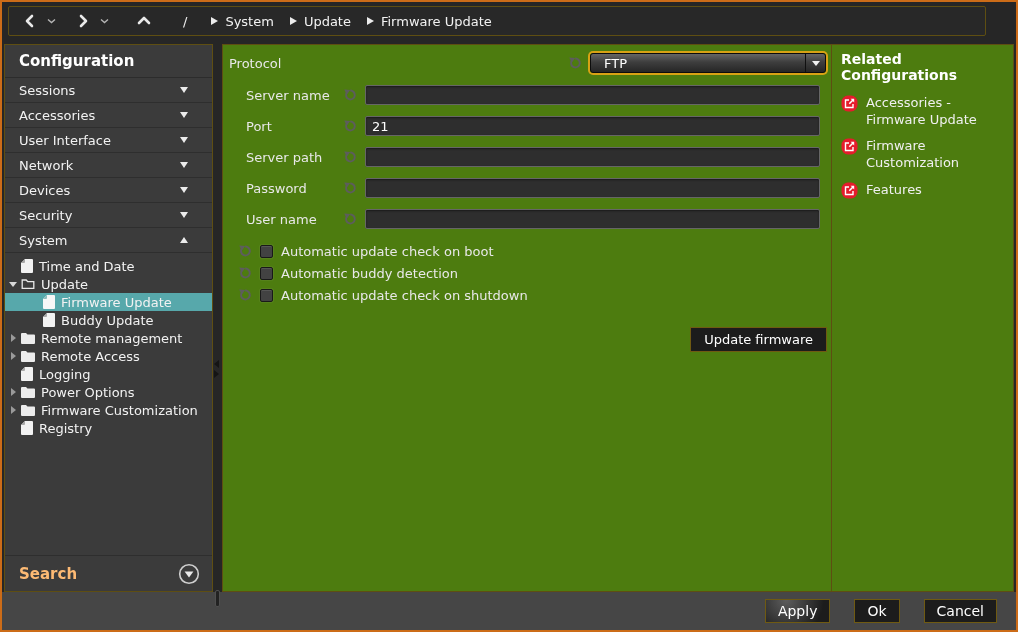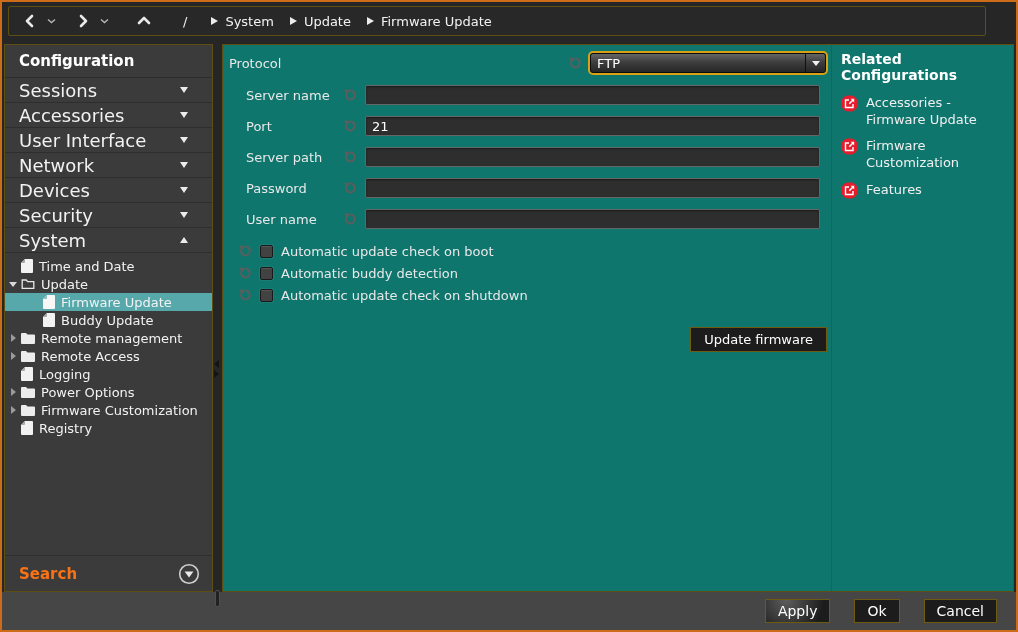--- a/index.html
+++ b/index.html
@@ -17,53 +17,53 @@
   .mini-caret{display:flex;align-items:center;margin-right:10px;}
   .crumb-root{font-size:13px;color:#f2f2f2;margin-left:22px;margin-right:8px;}
   .crumb{display:flex;align-items:center;gap:7px;margin-left:10px;font-size:13px;color:#f2f2f2;}
   .tri-right-sm{width:0;height:0;border-left:7px solid #ececec;border-top:4.5px solid transparent;border-bottom:4.5px solid transparent;}
 
   
   .bodyrow{flex:1;display:flex;padding:4px 2px 0 2px;align-items:center;}
   .sidebar{width:209px;flex:0 0 209px;background:#3b3b3b;border:1px solid var(--panel-border);display:flex;flex-direction:column;height:548px;}
   .sb-header{height:33px;display:flex;align-items:center;padding:0 14px;border-bottom:1px solid #2c2c2c;}
   .sb-header span{font-size:15px;font-weight:bold;color:#fff;}
-  .acc-item{height:25px;display:flex;align-items:center;padding:0 24px 0 14px;border-bottom:1px solid #2e2e2e;color:#f2f2f2;font-size:18px;cursor:default;}
+  .acc-item{height:25px;display:flex;align-items:center;padding:0 24px 0 14px;border-bottom:1px solid #2e2e2e;color:#f2f2f2;font-size:13px;cursor:default;}
   .acc-item .lbl{flex:1;}
   .tri-down{width:0;height:0;border-left:4.5px solid transparent;border-right:4.5px solid transparent;border-top:6px solid #ececec;}
   .tri-up{width:0;height:0;border-left:4.5px solid transparent;border-right:4.5px solid transparent;border-bottom:6px solid #ececec;}
   .tree{padding-top:4px;}
   .tree-row{height:18px;display:flex;align-items:center;color:#f2f2f2;font-size:13px;cursor:default;}
   .tree-row .expander{width:16px;display:flex;align-items:center;justify-content:center;flex:0 0 16px;}
   .tree-row.depth2{padding-left:38px;}
   .tree-row .ticon{display:flex;align-items:center;margin-right:6px;}
   .tree-row.selected{background:var(--selection);}
   .exp-down{width:0;height:0;border-left:4px solid transparent;border-right:4px solid transparent;border-top:5px solid #d8d8d8;}
   .exp-right{width:0;height:0;border-top:4px solid transparent;border-bottom:4px solid transparent;border-left:5px solid #9a9a9a;}
   .sb-spacer{flex:1;}
   .search-row{height:36px;border-top:1px solid #2e2e2e;display:flex;align-items:center;padding:0 12px 0 14px;}
-  .search-row span{flex:1;font-size:15px;font-weight:bold;color:#f97316;}
+  .search-row span{flex:1;font-size:15px;font-weight:bold;color:#fdba74;}
 
   .splitter{width:9px;flex:0 0 9px;background:#2a2a2a;position:relative;}
   .split-arrows{position:absolute;top:42px;left:1px;display:flex;flex-direction:column;gap:2px;}
   .sp-left{width:0;height:0;border-top:4px solid transparent;border-bottom:4px solid transparent;border-right:5px solid #141414;}
   .sp-right{width:0;height:0;border-top:4px solid transparent;border-bottom:4px solid transparent;border-left:5px solid #141414;}
   .split-grip{position:absolute;top:272px;left:2px;width:5px;height:17px;background:#222;border:1px solid #4f4f4f;border-radius:2px;}
 
-  .content{flex:1;background:#0f766e;border:1px solid var(--panel-border);height:548px;display:flex;}
+  .content{flex:1;background:#4d7c0f;border:1px solid var(--panel-border);height:548px;display:flex;}
   .form-panel{width:608px;flex:0 0 608px;padding-top:5px;}
   .vdivider{width:1px;flex:0 0 1px;background:var(--panel-border);}
   .related{flex:1;padding:6px 8px 0 9px;}
 
   
   .proto-row{display:flex;align-items:center;padding:0 5px 0 6px;height:26px;margin-bottom:9px;}
   .proto-row .plabel{flex:1;font-size:13px;color:#e8e8e8;}
   .reset{width:14px;height:14px;display:flex;align-items:center;justify-content:center;margin-right:8px;flex:0 0 14px;}
   .select{width:236px;height:20px;border:1px solid #0c0c0c;border-radius:3px;box-shadow:0 0 0 2px var(--focus);background:linear-gradient(#656565,#3e3e3e 45%,#262626);display:flex;align-items:center;color:#fff;font-size:13px;}
-  .select .sel-text{flex:1;padding-left:6px;}
+  .select .sel-text{flex:1;padding-left:13px;}
   .select .sel-btn{width:20px;height:100%;border-left:1px solid #101010;display:flex;align-items:center;justify-content:center;}
   .sel-arrow{width:0;height:0;border-left:4px solid transparent;border-right:4px solid transparent;border-top:5px solid #f0f0f0;}
   .field-row{display:flex;align-items:center;margin:0 11px 11px 23px;height:20px;}
   .field-row .flabel{width:97px;flex:0 0 97px;font-size:13px;color:#e8e8e8;}
   .field-row input{flex:1;height:20px;background:#2e2e2e;border:1px solid #666;border-radius:2px;color:#fff;font-size:13px;padding:0 6px;font-family:"DejaVu Sans","Liberation Sans",sans-serif;box-shadow:inset 0 1px 2px rgba(0,0,0,.45);outline:none;}
   .check-row{display:flex;align-items:center;margin-left:15px;height:22px;}
   .checkbox{width:13px;height:13px;background:#424242;border:1px solid #191919;border-radius:2px;box-shadow:inset 0 1px 0 rgba(255,255,255,.10),0 0 0 1px rgba(255,255,255,.05);margin-right:8px;}
   .check-row .clabel{font-size:13px;color:#e8e8e8;}
   .btn{background:#1c1c1c;border:1px solid var(--btn-border);color:#fff;font-size:13px;font-family:"DejaVu Sans","Liberation Sans",sans-serif;padding:4px 13px;cursor:default;}
   .update-row{margin-top:21px;text-align:right;padding-right:4px;}

